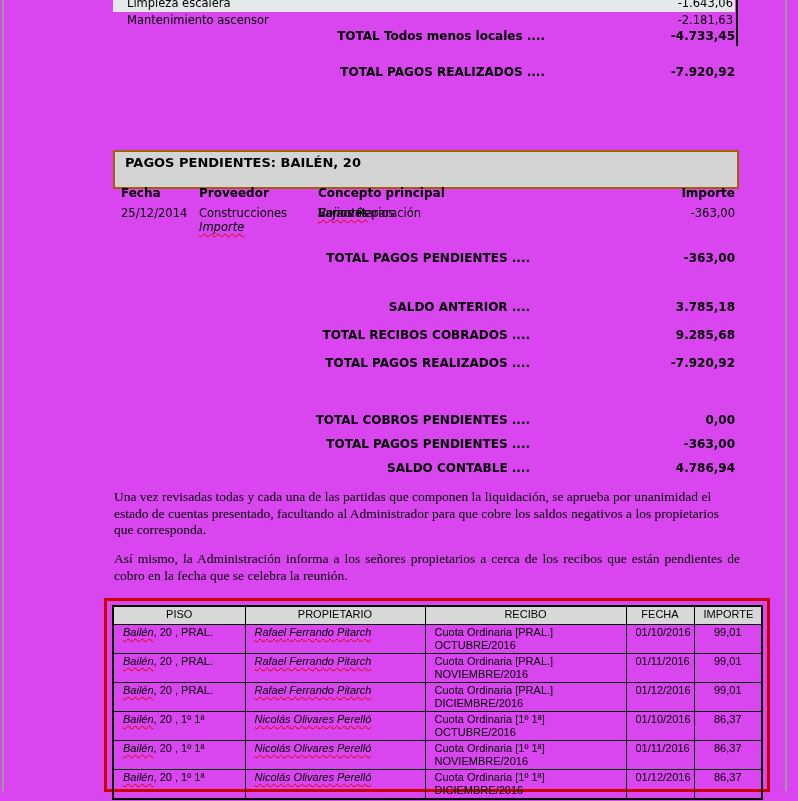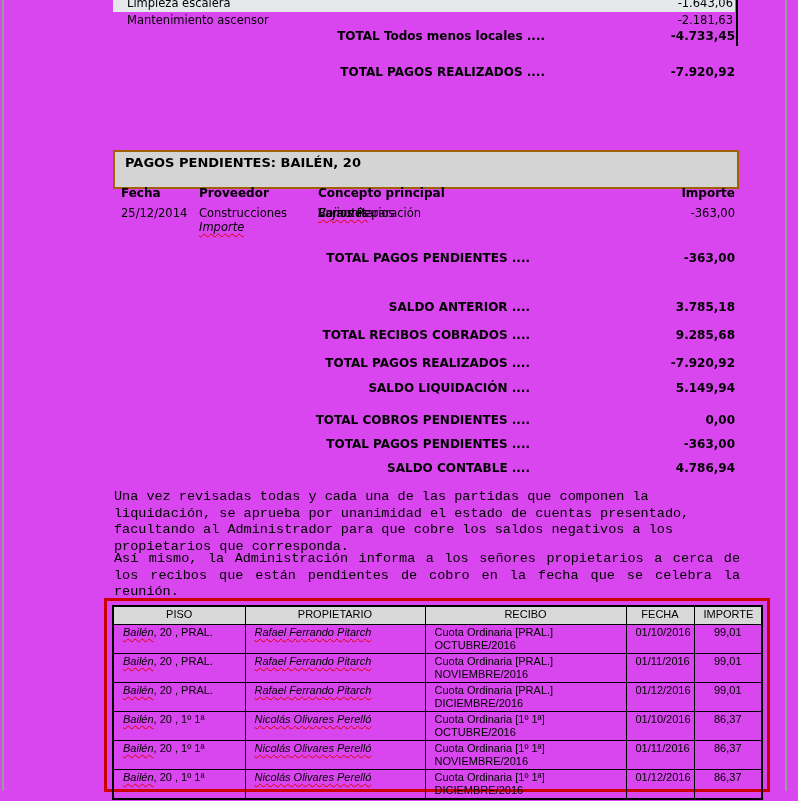--- a/index.html
+++ b/index.html
@@ -31,21 +31,21 @@
   .pp span{position:absolute;white-space:nowrap;}
   .pp .c1{left:8px;} .pp .c2{left:86px;} .pp .c3{left:205px;}
   .pp .c4{right:2px;text-align:right;}
   .pp.hdr{font-weight:bold;font-size:12px;}
   .pp.data{font-size:11.5px;}
 
   .sq{text-decoration:underline;text-decoration-style:wavy;text-decoration-color:#e00000;
       text-decoration-thickness:1px;text-decoration-skip-ink:none;text-underline-offset:2px;font-style:italic;}
 
   
-  .para{position:absolute;left:114px;width:626px;font-family:Liberation Mono, monospace;
+  .para{position:absolute;left:114px;width:626px;font-family:Liberation Serif, serif;
         font-size:13.5px;line-height:16.5px;}
   .para.just{text-align:justify;}
 
   
   .red-box{position:absolute;left:104px;top:598px;width:666px;height:194px;
            border:3px solid #cc0000;box-sizing:border-box;}
   table.receipts{position:absolute;left:112px;top:605px;border-collapse:collapse;
                  width:649px;table-layout:fixed;font-family:"Liberation Sans",sans-serif;
                  font-size:11px;line-height:13px;}
   table.receipts td,table.receipts th{border:1px solid #000;padding:1px 9px;vertical-align:top;
@@ -113,24 +113,20 @@
     <span class="tl-label">SALDO ANTERIOR ....</span>
     <span class="tl-value">3.785,18</span>
   </div>
   <div class="tline mid" style="top:328px;">
     <span class="tl-label">TOTAL RECIBOS COBRADOS ....</span>
     <span class="tl-value">9.285,68</span>
   </div>
   <div class="tline mid" style="top:356px;">
     <span class="tl-label">TOTAL PAGOS REALIZADOS ....</span>
     <span class="tl-value">-7.920,92</span>
-  </div>
-  <div class="tline mid" style="top:381px;">
-    <span class="tl-label">SALDO LIQUIDACIÓN ....</span>
-    <span class="tl-value">5.149,94</span>
   </div>
 
   <div class="tline mid" style="top:413px;">
     <span class="tl-label">TOTAL COBROS PENDIENTES ....</span>
     <span class="tl-value">0,00</span>
   </div>
   <div class="tline mid" style="top:437px;">
     <span class="tl-label">TOTAL PAGOS PENDIENTES ....</span>
     <span class="tl-value">-363,00</span>
   </div>

